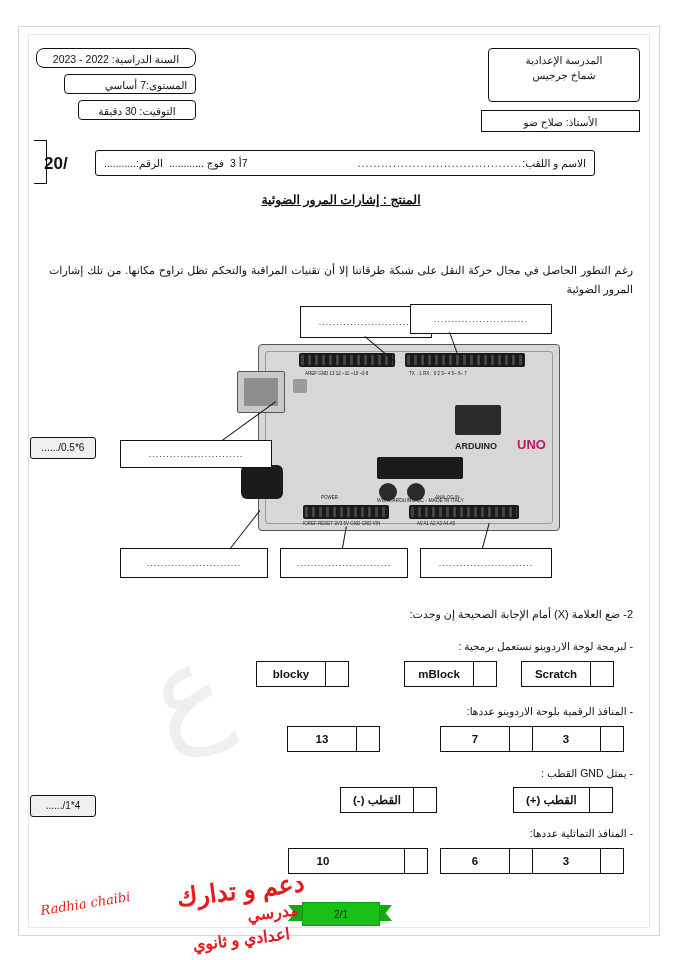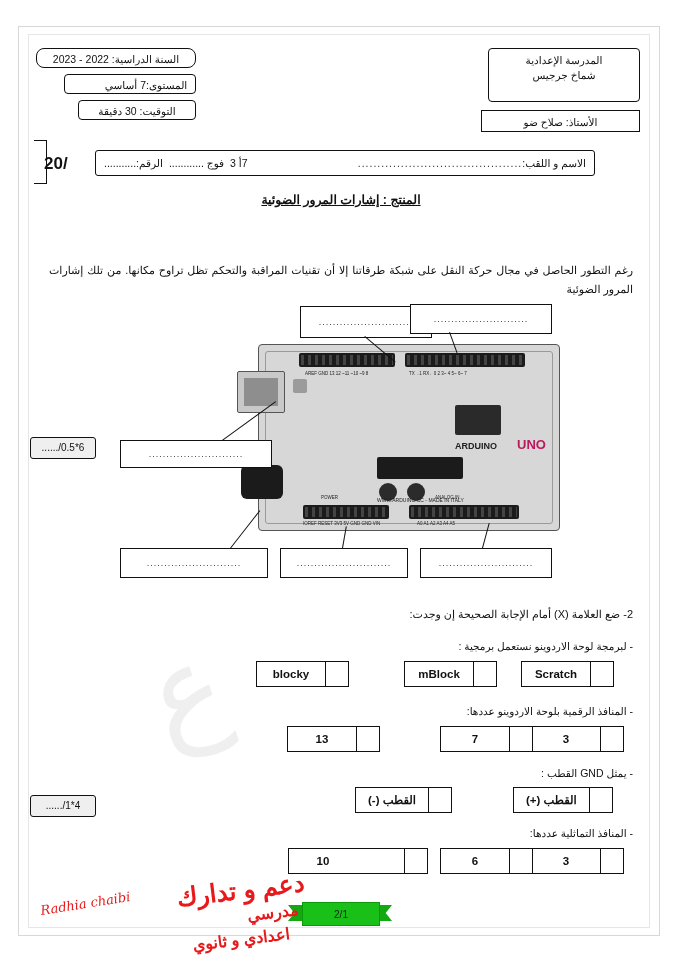--- a/index.html
+++ b/index.html
@@ -347,21 +347,21 @@
   <div class="opt" style="left:287px;top:726px;">
     <div class="tick"></div>
     <div class="lbl">13</div>
   </div>
 
   <div class="mcq-line" style="top:767px;">- يمثل GND القطب :</div>
   <div class="opt" style="left:513px;top:787px;">
     <div class="tick"></div>
     <div class="lbl">القطب (+)</div>
   </div>
-  <div class="opt" style="left:355px;top:787px;">
+  <div class="opt" style="left:340px;top:787px;">
     <div class="tick"></div>
     <div class="lbl">القطب (-)</div>
   </div>
 
   <div class="mcq-line" style="top:827px;">- المنافذ التماثلية عددها:</div>
   <div class="opt" style="left:531px;top:848px;">
     <div class="tick"></div>
     <div class="lbl">3</div>
   </div>
   <div class="opt" style="left:440px;top:848px;">

